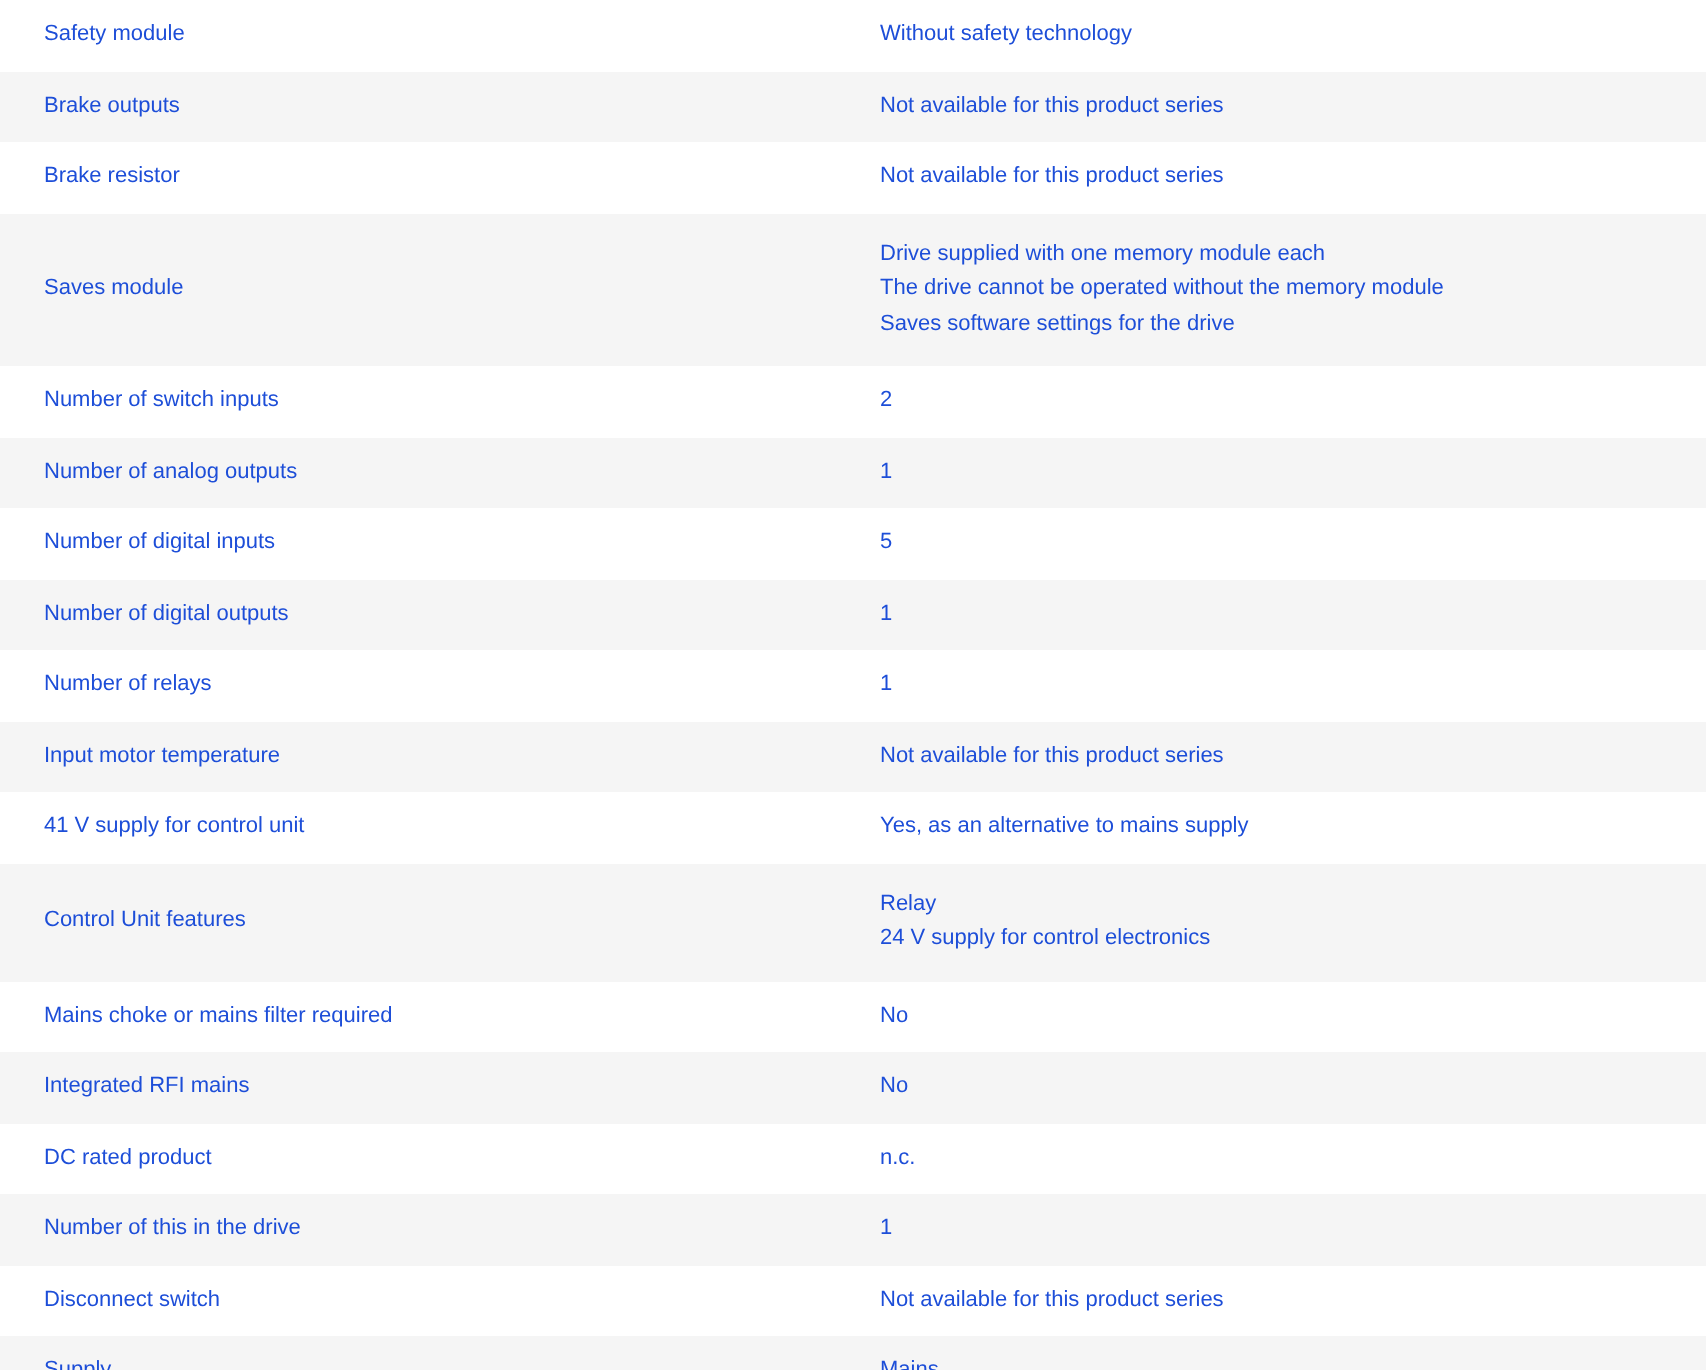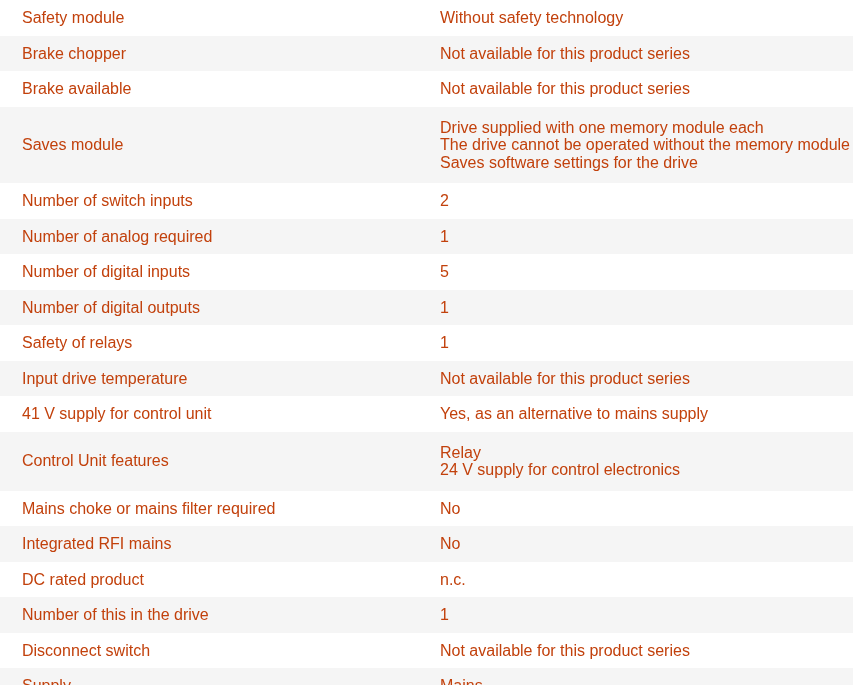--- a/index.html
+++ b/index.html
@@ -20,23 +20,23 @@
     table-layout: fixed;
   }
   .spec-table tr {
     background: #ffffff;
   }
   .spec-table tr.alt {
     background: #f5f5f5;
   }
   .spec-table td {
     vertical-align: middle;
-    font-size: 16px;
+    font-size: 11px;
     line-height: 17.5px;
-    color: #c2410c;
+    color: #1d4ed8;
     padding: 9px 0 9px 0;
     border: none;
   }
   .spec-table td.label {
     width: 408px;
     padding-left: 22px;
     padding-right: 10px;
   }
   .spec-table td.value {
     width: 423px;
@@ -56,71 +56,71 @@
 
 <table class="spec-table">
   <tbody>
       <tr>
         <td class="label">Safety module</td>
         <td class="value">
           <span class="value-line">Without safety technology</span>
         </td>
       </tr>
       <tr class="alt">
-        <td class="label">Brake chopper</td>
+        <td class="label">Brake outputs</td>
         <td class="value">
           <span class="value-line">Not available for this product series</span>
         </td>
       </tr>
       <tr>
-        <td class="label">Brake available</td>
+        <td class="label">Brake resistor</td>
         <td class="value">
           <span class="value-line">Not available for this product series</span>
         </td>
       </tr>
       <tr class="alt row-tall">
         <td class="label">Saves module</td>
         <td class="value">
           <span class="value-line">Drive supplied with one memory module each</span>
           <span class="value-line">The drive cannot be operated without the memory module</span>
           <span class="value-line">Saves software settings for the drive</span>
         </td>
       </tr>
       <tr>
         <td class="label">Number of switch inputs</td>
         <td class="value">
           <span class="value-line">2</span>
         </td>
       </tr>
       <tr class="alt">
-        <td class="label">Number of analog required</td>
+        <td class="label">Number of analog outputs</td>
         <td class="value">
           <span class="value-line">1</span>
         </td>
       </tr>
       <tr>
         <td class="label">Number of digital inputs</td>
         <td class="value">
           <span class="value-line">5</span>
         </td>
       </tr>
       <tr class="alt">
         <td class="label">Number of digital outputs</td>
         <td class="value">
           <span class="value-line">1</span>
         </td>
       </tr>
       <tr>
-        <td class="label">Safety of relays</td>
+        <td class="label">Number of relays</td>
         <td class="value">
           <span class="value-line">1</span>
         </td>
       </tr>
       <tr class="alt">
-        <td class="label">Input drive temperature</td>
+        <td class="label">Input motor temperature</td>
         <td class="value">
           <span class="value-line">Not available for this product series</span>
         </td>
       </tr>
       <tr>
         <td class="label">41 V supply for control unit</td>
         <td class="value">
           <span class="value-line">Yes, as an alternative to mains supply</span>
         </td>
       </tr>

